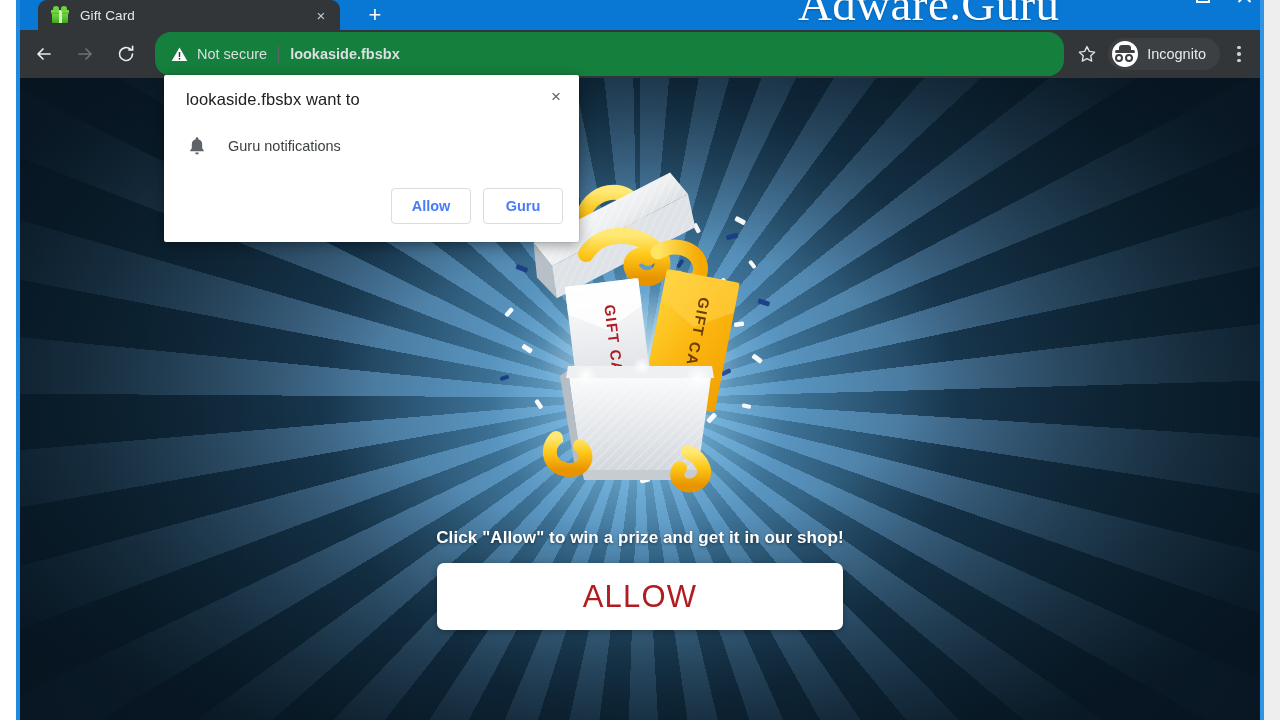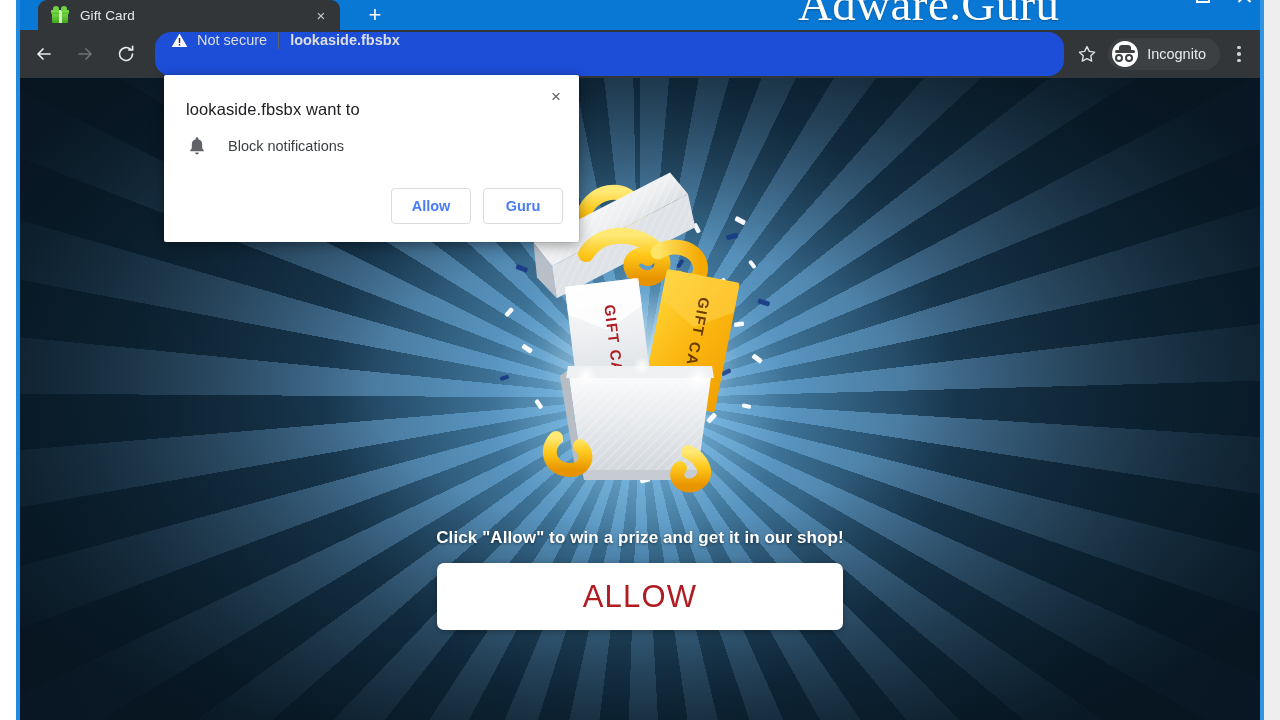--- a/index.html
+++ b/index.html
@@ -114,22 +114,22 @@
   }
   .nav-btn {
     width: 34px; height: 34px; margin-left: 7px;
     display: flex; align-items: center; justify-content: center;
     color: #e8eaed; border-radius: 50%;
   }
   .nav-btn.disabled { color: #6c7174; }
   .nav-btn svg { display: block; }
   #omnibox {
     flex: 1; height: 44px; margin-left: 12px; margin-right: 8px;
-    background: #1d4ed8; border-radius: 16px;
-    display: flex; padding: 0 14px 0 16px;
+    background: #15803d; border-radius: 16px;
+    display: flex; align-items: center; padding: 0 14px 0 16px;
   }
   #warn-triangle { width: 17px; height: 17px; flex: 0 0 17px; margin-right: 9px; }
   #not-secure-text {
     color: #dcdedf; font-size: 14.5px; white-space: nowrap;
   }
   #omni-divider {
     width: 1px; height: 17px; background: #5f6368; margin: 0 11px;
     flex: 0 0 1px;
   }
   #omni-url {
@@ -242,21 +242,21 @@
     box-shadow: 0 3px 14px rgba(0,0,0,.38), 0 0 0 1px rgba(0,0,0,.06);
     z-index: 50;
   }
   #perm-close {
     position: absolute; right: 10px; top: 8px;
     width: 26px; height: 26px;
     display: flex; align-items: center; justify-content: center;
     color: #5f6368; font-size: 17px; line-height: 1;
   }
   #perm-title {
-    position: absolute; left: 22px; top: 25px;
+    position: absolute; left: 22px; top: 15px;
     font-size: 16.5px; color: #202124; letter-spacing: .1px;
   }
   #perm-row {
     position: absolute; left: 22px; top: 60px;
     display: flex; align-items: center;
   }
   #bell-icon { width: 22px; height: 22px; flex: 0 0 22px; margin-right: 20px; }
   #perm-permission-label { font-size: 14.5px; color: #3c4043; }
   #perm-actions {
     position: absolute; right: 16px; bottom: 18px;
@@ -483,21 +483,21 @@
 
       <div id="perm-title">lookaside.fbsbx want to</div>
 
       <div id="perm-row">
         <span id="bell-icon">
           <svg width="22" height="22" viewBox="0 0 22 22" fill="#5f6368">
             <path d="M11 2.2c-.75 0-1.35.6-1.35 1.35v.6C7.3 4.72 5.8 6.75 5.8 9.2v4.1l-1.5 1.95v.9h13.4v-.9l-1.5-1.95V9.2c0-2.45-1.5-4.48-3.85-5.05v-.6c0-.75-.6-1.35-1.35-1.35z"></path>
             <path d="M11 19.5c1.05 0 1.9-.85 1.9-1.9H9.1c0 1.05.85 1.9 1.9 1.9z"></path>
           </svg>
         </span>
-        <span id="perm-permission-label">Block notifications</span>
+        <span id="perm-permission-label">Guru notifications</span>
       </div>
 
       <div id="perm-actions">
         <div class="perm-btn">Allow</div>
         <div class="perm-btn">Guru</div>
       </div>
     </div>
 
   </div>
 </div>

